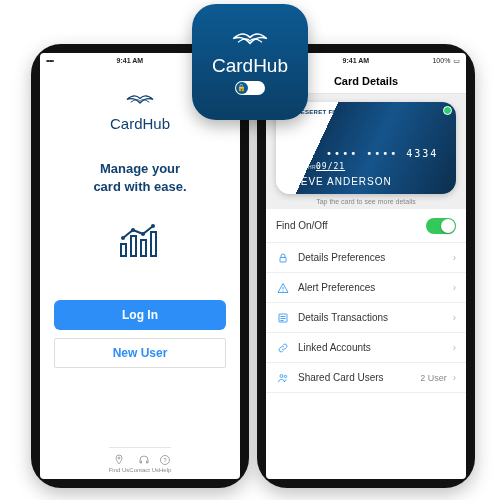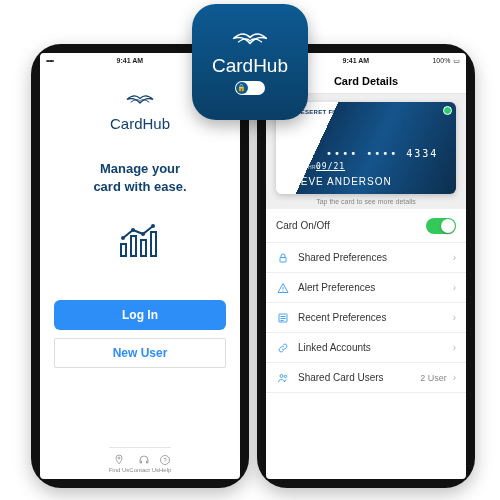--- a/index.html
+++ b/index.html
@@ -27,21 +27,21 @@
   .bottom-bar { height:32px; border-top:1px solid #e5e5e5; display:flex; justify-content:space-around; align-items:center; margin-top:auto; }
   .bottom-item { display:flex; flex-direction:column; align-items:center; gap:1px; color:#888; font-size:6px;}
   .bottom-item svg { width:12px; height:12px; }
 
   
   .navbar { height:26px; border-bottom:1px solid #e8e8e8; display:flex; align-items:center; padding:0 6px; position:relative;}
   .navbar .back { color:#1d8df0; font-size:10px; display:flex; align-items:center; gap:2px;}
   .navbar .title { position:absolute; left:50%; transform:translateX(-50%); font-size:11px; font-weight:600; }
 
   .cardzone { background:#efefef; padding:8px 10px 4px; display:flex; flex-direction:column; align-items:center;}
-  .credit-card { width:100%; height:92px; border-radius:6px; background: linear-gradient(115deg,#fff 0%,#fff 28%,#0e3a63 28%,#15548b 55%,#0c2e4e 100%); position:relative; color:#fff; box-shadow:0 2px 6px rgba(0,0,0,.2);}
+  .credit-card { width:100%; height:92px; border-radius:14px; background: linear-gradient(115deg,#fff 0%,#fff 28%,#0e3a63 28%,#15548b 55%,#0c2e4e 100%); position:relative; color:#fff; box-shadow:0 2px 6px rgba(0,0,0,.2);}
   .credit-card .issuer { position:absolute; top:6px; left:8px; color:#0e3a63; font-size:6px; font-weight:700; letter-spacing:.3px; display:flex; align-items:center; gap:2px;}
   .credit-card .dot { position:absolute; top:4px; right:4px; width:9px; height:9px; background:#2ecc71; border-radius:50%; border:1px solid #fff;}
   .credit-card .num { position:absolute; top:46px; left:10px; font-size:10px; letter-spacing:2px; font-family: monospace;}
   .credit-card .valid { position:absolute; top:62px; left:10px; font-size:5px; letter-spacing:.5px; opacity:.8;}
   .credit-card .exp { position:absolute; top:60px; left:40px; font-size:8px; font-family:monospace; letter-spacing:1px;text-decoration:underline;}
   .credit-card .holder { position:absolute; bottom:7px; left:10px; font-size:10px; letter-spacing:1px;}
   .tap-hint { font-size:7px; color:#888; margin-top:4px;}
 
   .row { height:30px; border-bottom:1px solid #eee; display:flex; align-items:center; padding:0 10px; font-size:10px; color:#333; background:#fff;}
   .row .ricon { width:14px; display:flex; justify-content:center; margin-right:8px; color:#1d8df0;}
@@ -156,31 +156,31 @@
         </div>
         <div class="dot"></div>
         <div class="num">•••• •••• •••• 4334</div>
         <div class="valid">VALID THRU</div>
         <div class="exp">09/21</div>
         <div class="holder">STEVE ANDERSON</div>
       </div>
       <div class="tap-hint">Tap the card to see more details</div>
     </div>
     <div class="row tall">
-      <span class="rlabel">Card On/Off</span>
+      <span class="rlabel">Find On/Off</span>
       <div class="toggle"></div>
     </div>
     <div class="row">
       <span class="ricon">
           <svg width="12" height="12" viewBox="0 0 24 24">
             <rect x="6" y="11" width="12" height="9" rx="1" fill="none" stroke="#1d8df0" stroke-width="1.6"></rect>
             <path d="M8 11V8a4 4 0 018 0v3" fill="none" stroke="#1d8df0" stroke-width="1.6"></path>
           </svg>
         </span>
-      <span class="rlabel">Shared Preferences</span>
+      <span class="rlabel">Details Preferences</span>
       <span class="rtrail">›</span>
     </div>
     <div class="row">
       <span class="ricon">
           <svg width="12" height="12" viewBox="0 0 24 24">
             <path d="M12 3l10 18H2z" fill="none" stroke="#1d8df0" stroke-width="1.6"></path>
             <line x1="12" y1="10" x2="12" y2="15" stroke="#1d8df0" stroke-width="1.6"></line>
             <circle cx="12" cy="18" r="1" fill="#1d8df0"></circle>
           </svg>
         </span>
@@ -189,21 +189,21 @@
     </div>
     <div class="row">
       <span class="ricon">
           <svg width="12" height="12" viewBox="0 0 24 24">
             <rect x="4" y="4" width="16" height="16" rx="1" fill="none" stroke="#1d8df0" stroke-width="1.6"></rect>
             <line x1="7" y1="9" x2="17" y2="9" stroke="#1d8df0" stroke-width="1.6"></line>
             <line x1="7" y1="13" x2="17" y2="13" stroke="#1d8df0" stroke-width="1.6"></line>
             <line x1="7" y1="17" x2="13" y2="17" stroke="#1d8df0" stroke-width="1.6"></line>
           </svg>
         </span>
-      <span class="rlabel">Recent Preferences</span>
+      <span class="rlabel">Details Transactions</span>
       <span class="rtrail">›</span>
     </div>
     <div class="row">
       <span class="ricon">
           <svg width="12" height="12" viewBox="0 0 24 24">
             <path d="M10 14a4 4 0 005.66 0l3-3a4 4 0 00-5.66-5.66l-1 1M14 10a4 4 0 00-5.66 0l-3 3a4 4 0 005.66 5.66l1-1" fill="none" stroke="#1d8df0" stroke-width="1.6"></path>
           </svg>
         </span>
       <span class="rlabel">Linked Accounts</span>
       <span class="rtrail">›</span>

